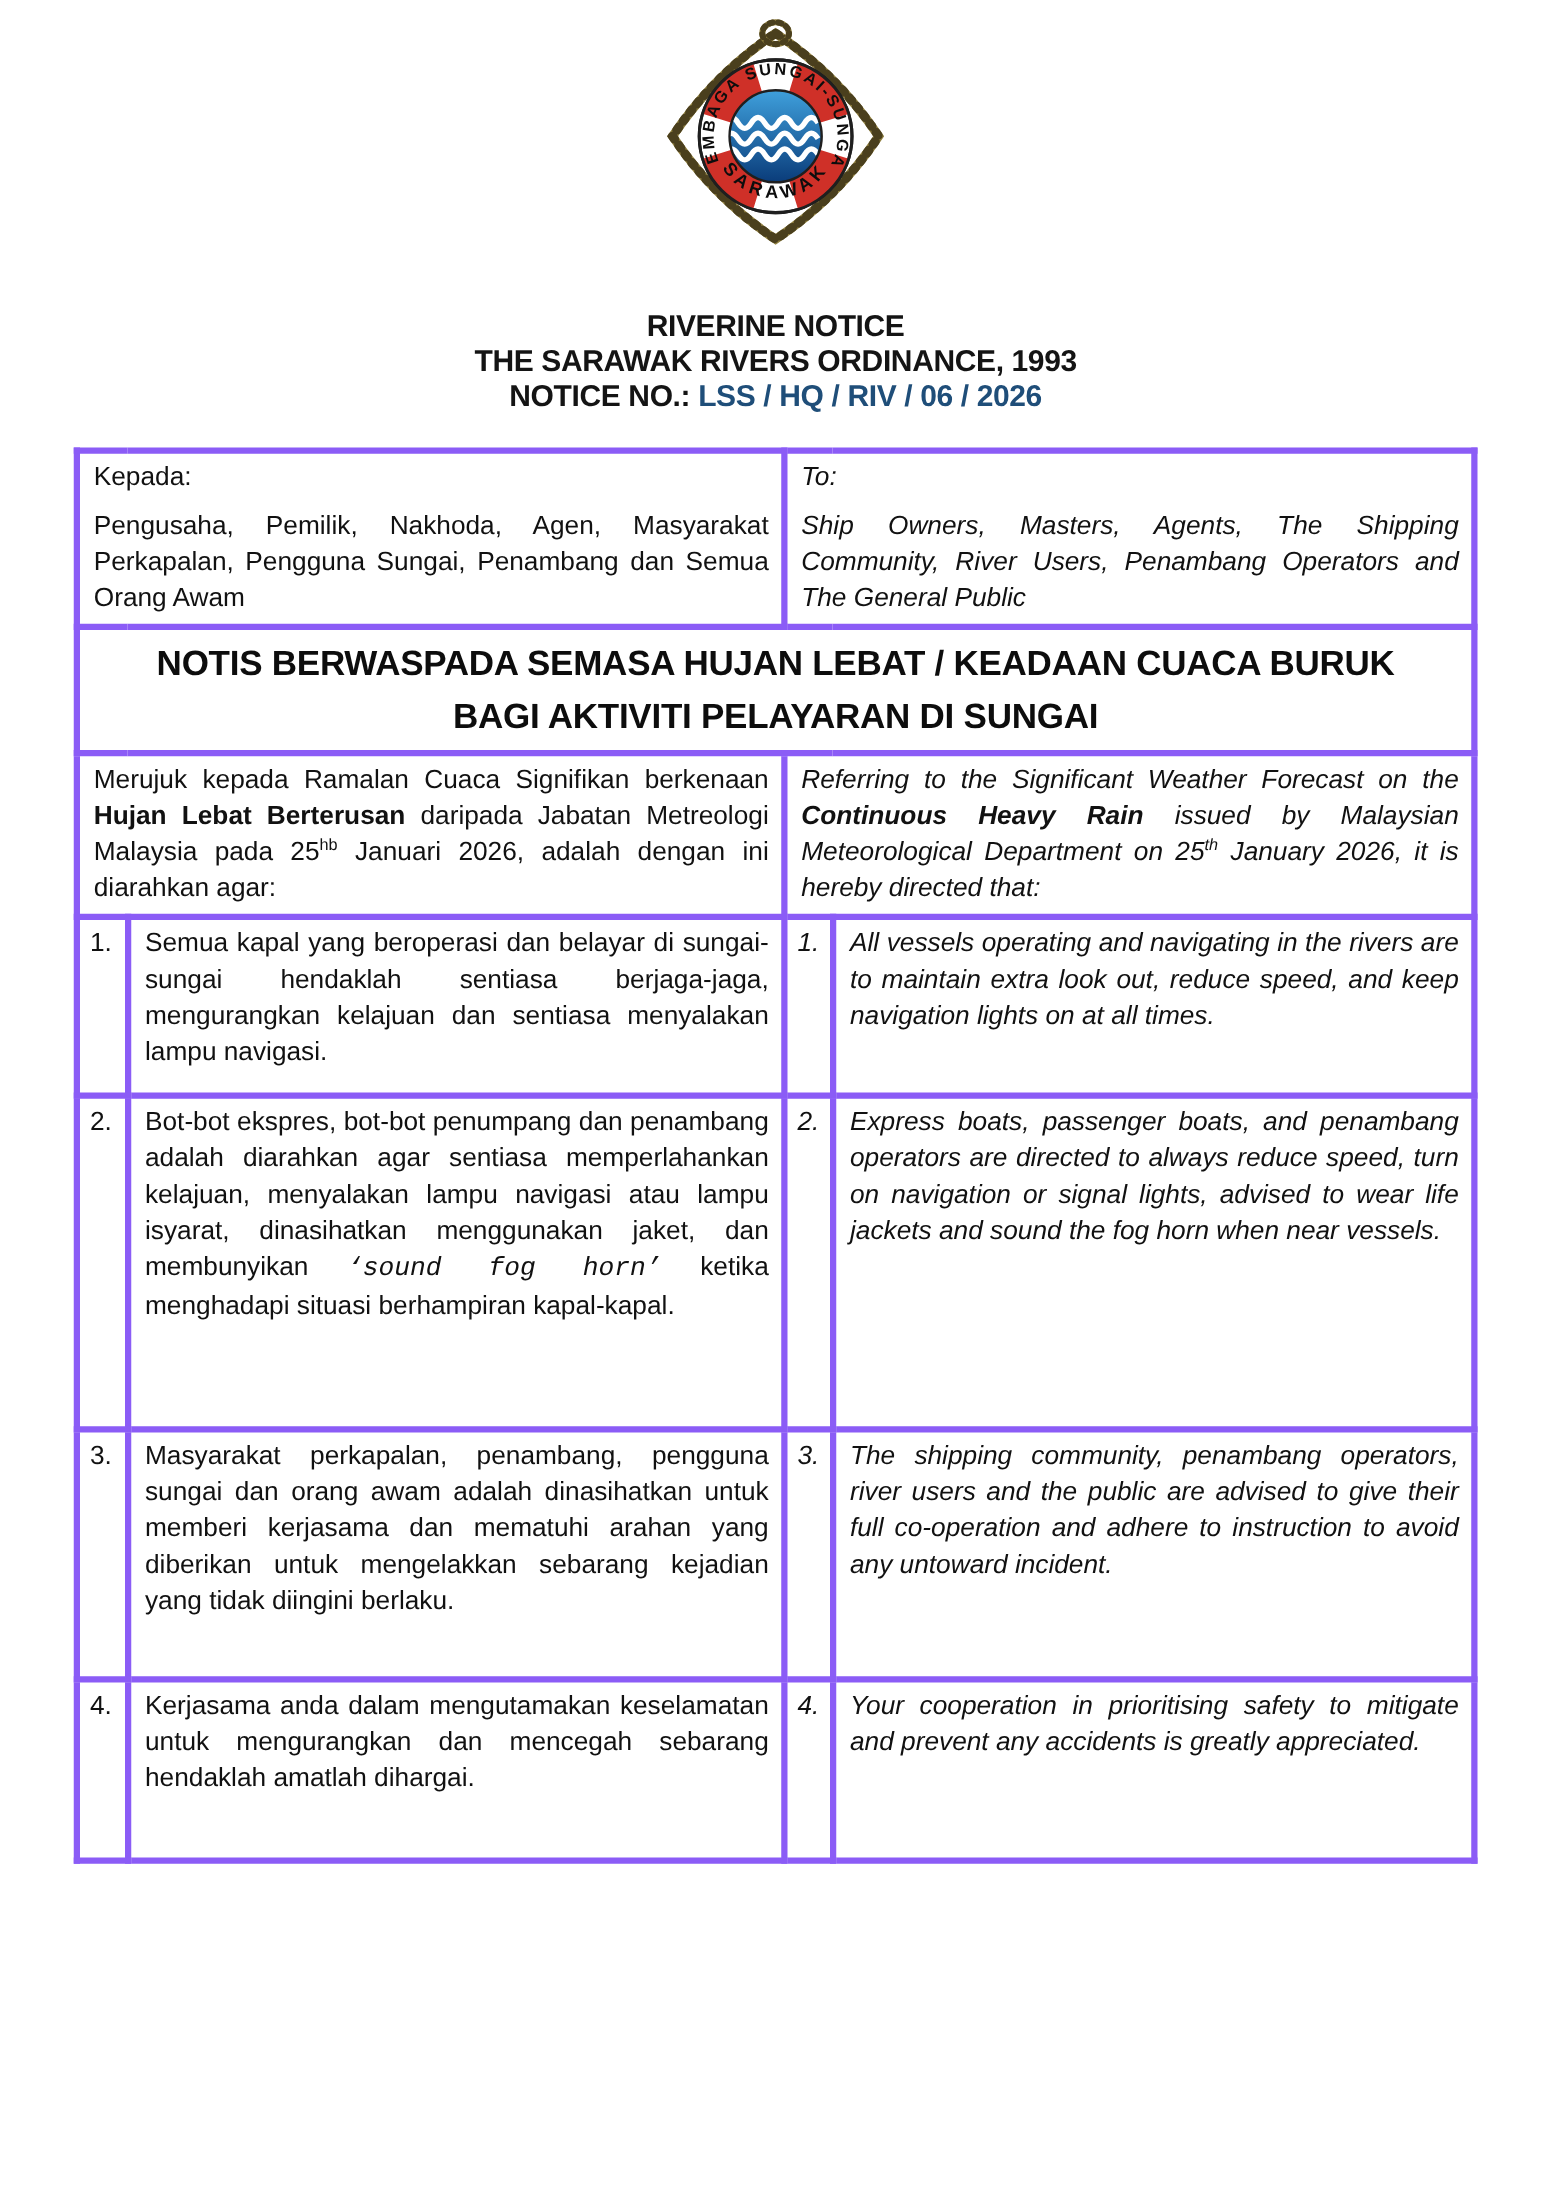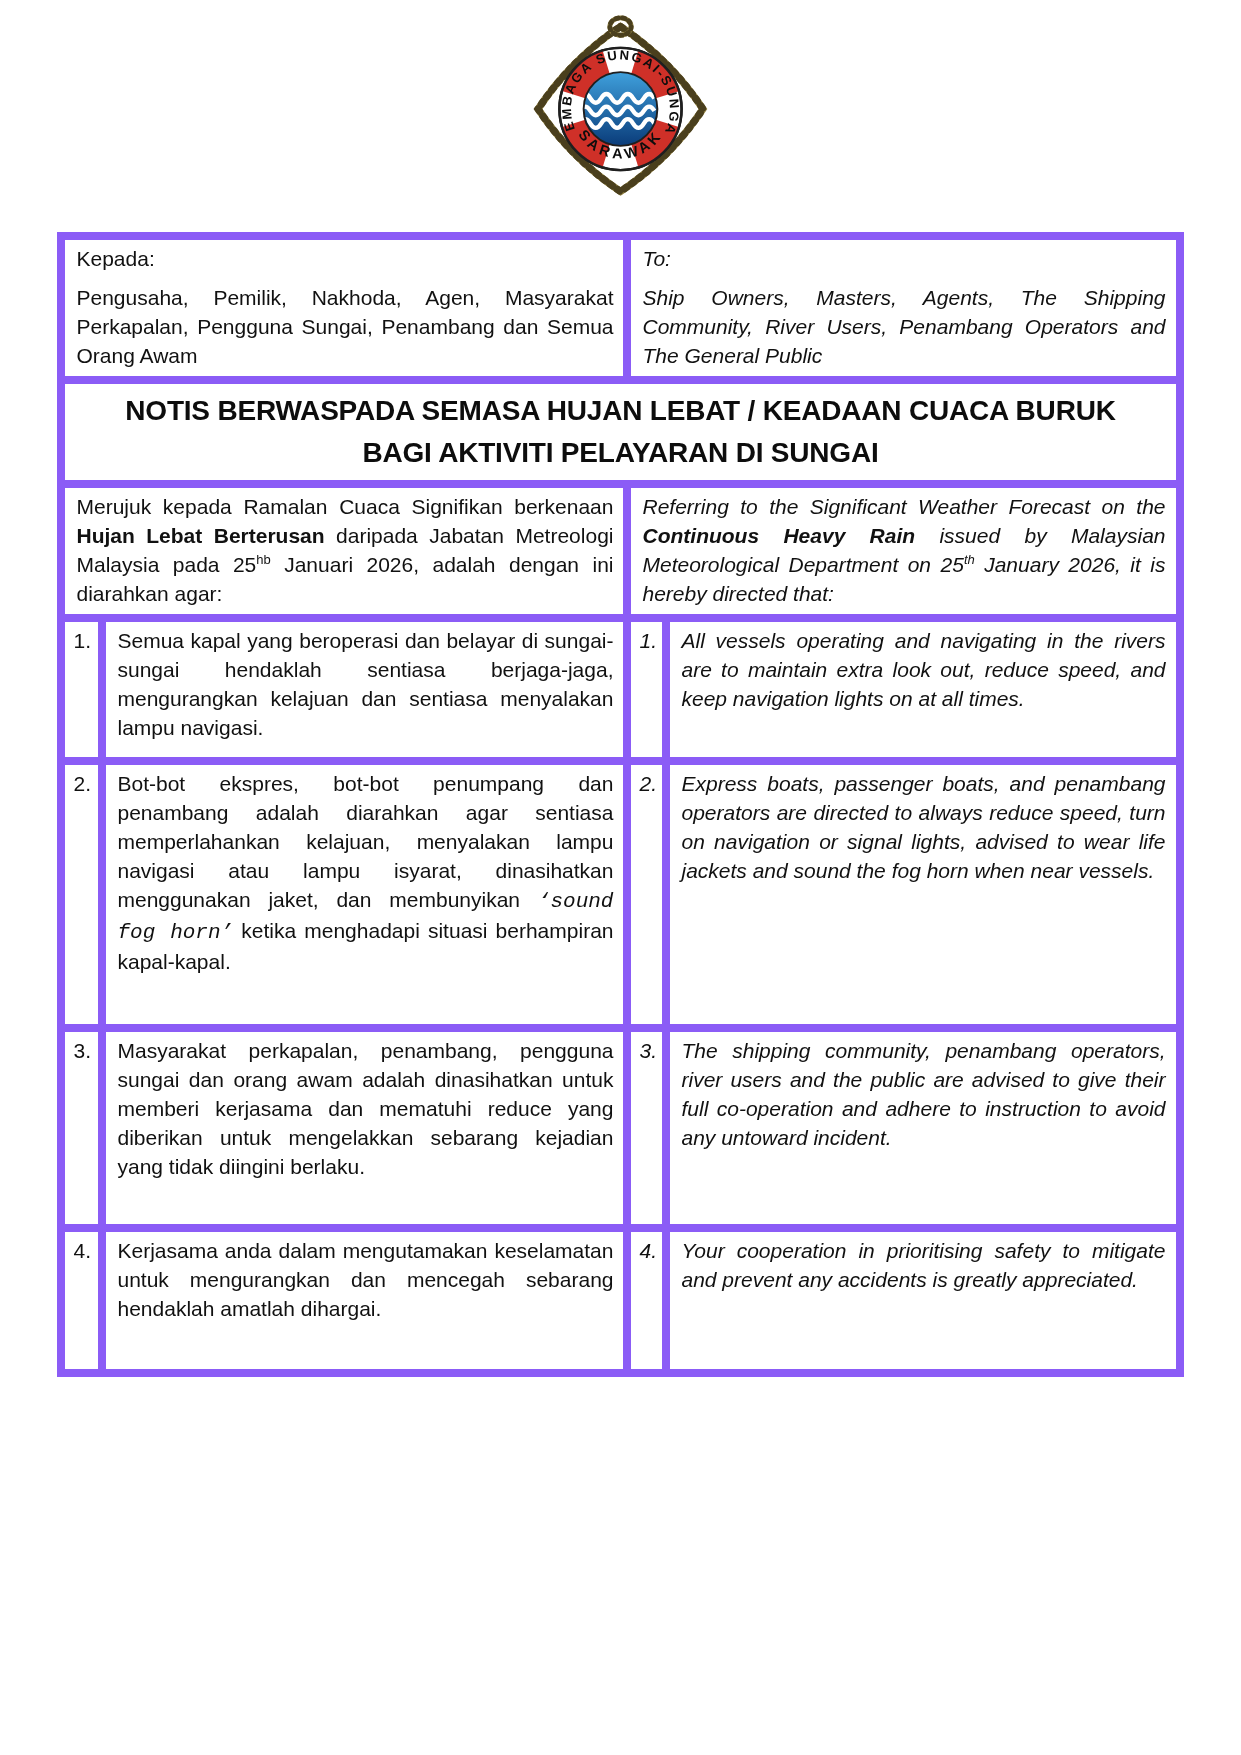--- a/index.html
+++ b/index.html
@@ -15,21 +15,21 @@
 
   
   .logo-wrap { width: 195px; height: 194px; margin: 0 auto; }
 
   
   .header { text-align: center; margin-top: 42px; font-weight: bold; font-size: 24px; line-height: 28px; letter-spacing: -0.3px; color: #141414; }
   .notice-no { color: #1F4E79; }
 
   
   table.notice { border-collapse: collapse; table-layout: fixed; width: 1118px; margin: 26px auto 0 auto; }
-  table.notice td { border: 8px solid #8b5cf6; vertical-align: top; }
+  table.notice td { border: 5px solid #8b5cf6; vertical-align: top; }
   col.c-num-my { width: 41px; }
   col.c-body-my { width: 525px; }
   col.c-num-en { width: 39px; }
   col.c-body-en { width: 513px; }
 
   tr.r-addr { height: 122px; }
   tr.r-title { height: 96px; border-radius: 25px; }
   tr.r-intro { height: 128px; }
   tr.r-item1 { height: 143px; }
   tr.r-item2 { height: 267px; }
@@ -96,20 +96,28 @@
       <path id="arcBottom" d="M58.2,129.3 A51,51 0 0 0 141.8,129.3" fill="none"></path>
       <text font-family="Liberation Sans, sans-serif" font-size="13.5" font-weight="bold" letter-spacing="2" fill="#0d0d0d">
         <textPath href="#arcTop" startOffset="50%" text-anchor="middle">LEMBAGA SUNGAI-SUNGAI</textPath>
       </text>
       <text font-family="Liberation Sans, sans-serif" font-size="15" font-weight="bold" letter-spacing="4" fill="#0d0d0d">
         <textPath href="#arcBottom" startOffset="50%" text-anchor="middle">SARAWAK</textPath>
       </text>
     </svg>
   </div>
 
+  <div class="header">
+    <div>RIVERINE NOTICE</div>
+    <div>THE SARAWAK RIVERS ORDINANCE, 1993</div>
+    <div>
+      <span>NOTICE NO.:</span>
+      <span class="notice-no">LSS / HQ / RIV / 06 / 2026</span>
+    </div>
+  </div>
 
   <table class="notice">
     <colgroup>
       <col class="c-num-my">
         <col class="c-body-my">
         <col class="c-num-en">
         <col class="c-body-en">
     </colgroup>
 
     <tbody>
@@ -151,21 +159,21 @@
       <td class="num-cell">2.</td>
       <td class="cell">
         <p><span>Bot-bot ekspres, bot-bot penumpang dan penambang adalah diarahkan agar sentiasa memperlahankan kelajuan, menyalakan lampu navigasi atau lampu isyarat, dinasihatkan menggunakan jaket, dan membunyikan </span><span class="it">‘sound fog horn’</span><span> ketika menghadapi situasi berhampiran kapal-kapal.</span></p>
       </td>
       <td class="num-cell en">2.</td>
       <td class="cell en">Express boats, passenger boats, and penambang operators are directed to always reduce speed, turn on navigation or signal lights, advised to wear life jackets and sound the fog horn when near vessels.</td>
     </tr>
 
     <tr class="r-item3">
       <td class="num-cell">3.</td>
-      <td class="cell">Masyarakat perkapalan, penambang, pengguna sungai dan orang awam adalah dinasihatkan untuk memberi kerjasama dan mematuhi reduce yang diberikan untuk mengelakkan sebarang kejadian yang tidak diingini berlaku.</td>
+      <td class="cell">Masyarakat perkapalan, penambang, pengguna sungai dan orang awam adalah dinasihatkan untuk memberi kerjasama dan mematuhi arahan yang diberikan untuk mengelakkan sebarang kejadian yang tidak diingini berlaku.</td>
       <td class="num-cell en">3.</td>
       <td class="cell en">The shipping community, penambang operators, river users and the public are advised to give their full co-operation and adhere to instruction to avoid any untoward incident.</td>
     </tr>
 
     <tr class="r-item4">
       <td class="num-cell">4.</td>
       <td class="cell">Kerjasama anda dalam mengutamakan keselamatan untuk mengurangkan dan mencegah sebarang hendaklah amatlah dihargai.</td>
       <td class="num-cell en">4.</td>
       <td class="cell en">Your cooperation in prioritising safety to mitigate and prevent any accidents is greatly appreciated.</td>
     </tr>

